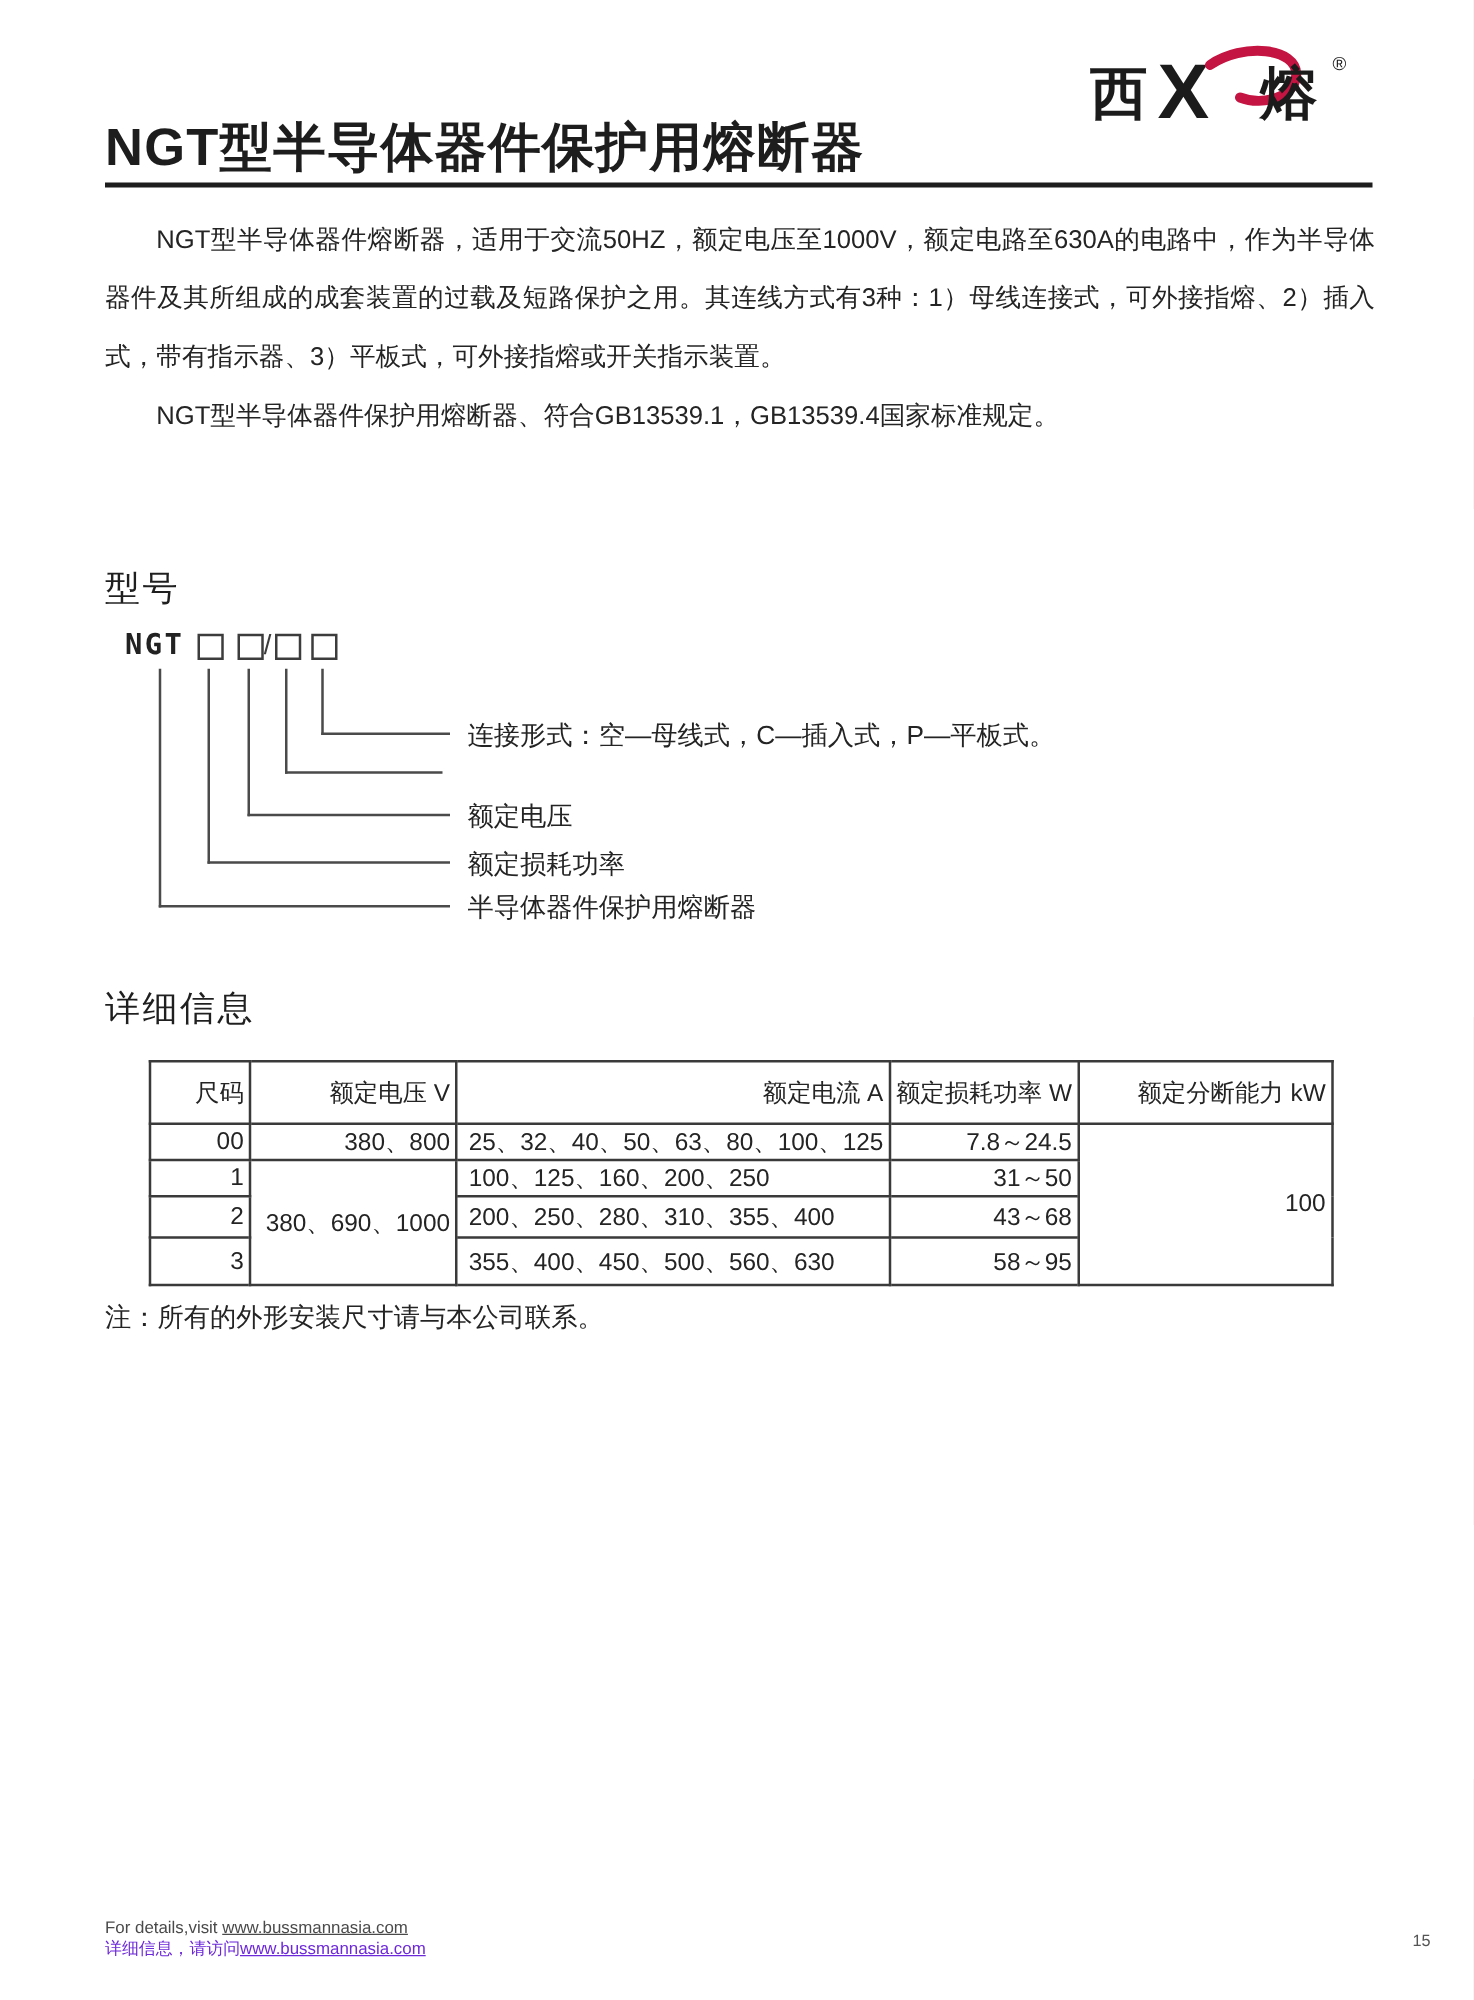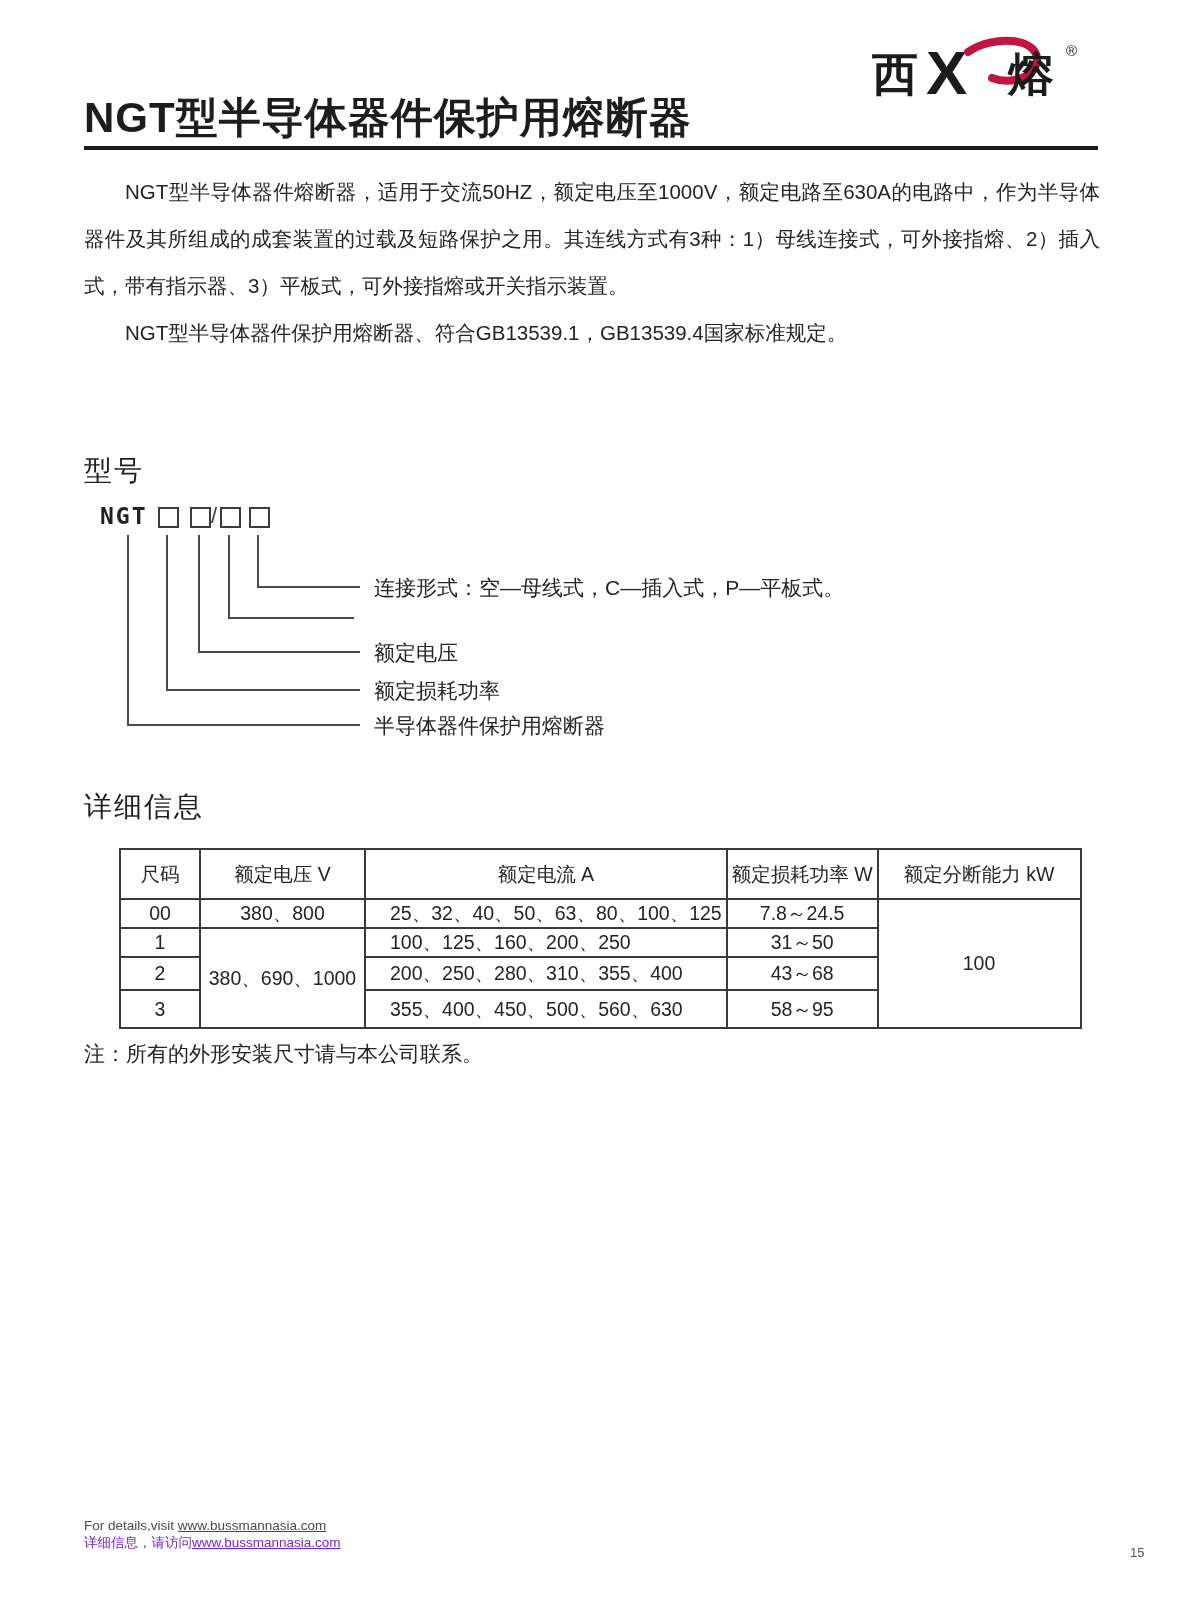--- a/index.html
+++ b/index.html
@@ -30,28 +30,28 @@
     font-family:"DejaVu Sans Mono","Liberation Mono",monospace;color:#222;letter-spacing:2px;}
   .code-box{position:absolute;top:507px;width:17px;height:17px;border:2px solid #3c3c3c;background:#fff;}
   .code-slash{position:absolute;top:503px;font-size:22px;color:#3c3c3c;}
   .dline{position:absolute;background:#4a4a4a;}
   .dlabel{position:absolute;left:374px;font-size:21px;color:#242424;white-space:nowrap;}
 
   
   table.params{position:absolute;left:119px;top:848px;border-collapse:collapse;table-layout:fixed;
     font-size:19.5px;color:#242424;}
   table.params th,table.params td{border:2px solid #3a3a3a;font-weight:normal;
-    text-align:center;padding:0 4px;overflow:hidden;white-space:nowrap;}
-  table.params td.cur{text-align:left;padding-left:24px;}
+    text-align:right;padding:0 4px;overflow:hidden;white-space:nowrap;}
+  table.params td.cur{text-align:left;padding-left:9px;}
 
   .note{position:absolute;left:84px;top:1040px;font-size:21px;color:#242424;}
 
   
   .footer{position:absolute;left:84px;top:1517px;font-size:13.5px;line-height:17px;}
-  .footer .en{color:#4a4a4a;}
+  .footer .en{color:#4a4a4a;margin-top:16px;}
   .footer .cn{color:#6d28d9;}
   .footer a{color:inherit;text-decoration:underline;}
   .pageno{position:absolute;left:1086px;top:1545px;font-size:13px;color:#555;margin-left:44px;}
 </style>
 </head>
 <body>
 
 <div class="page">
 
   <div class="logo">

